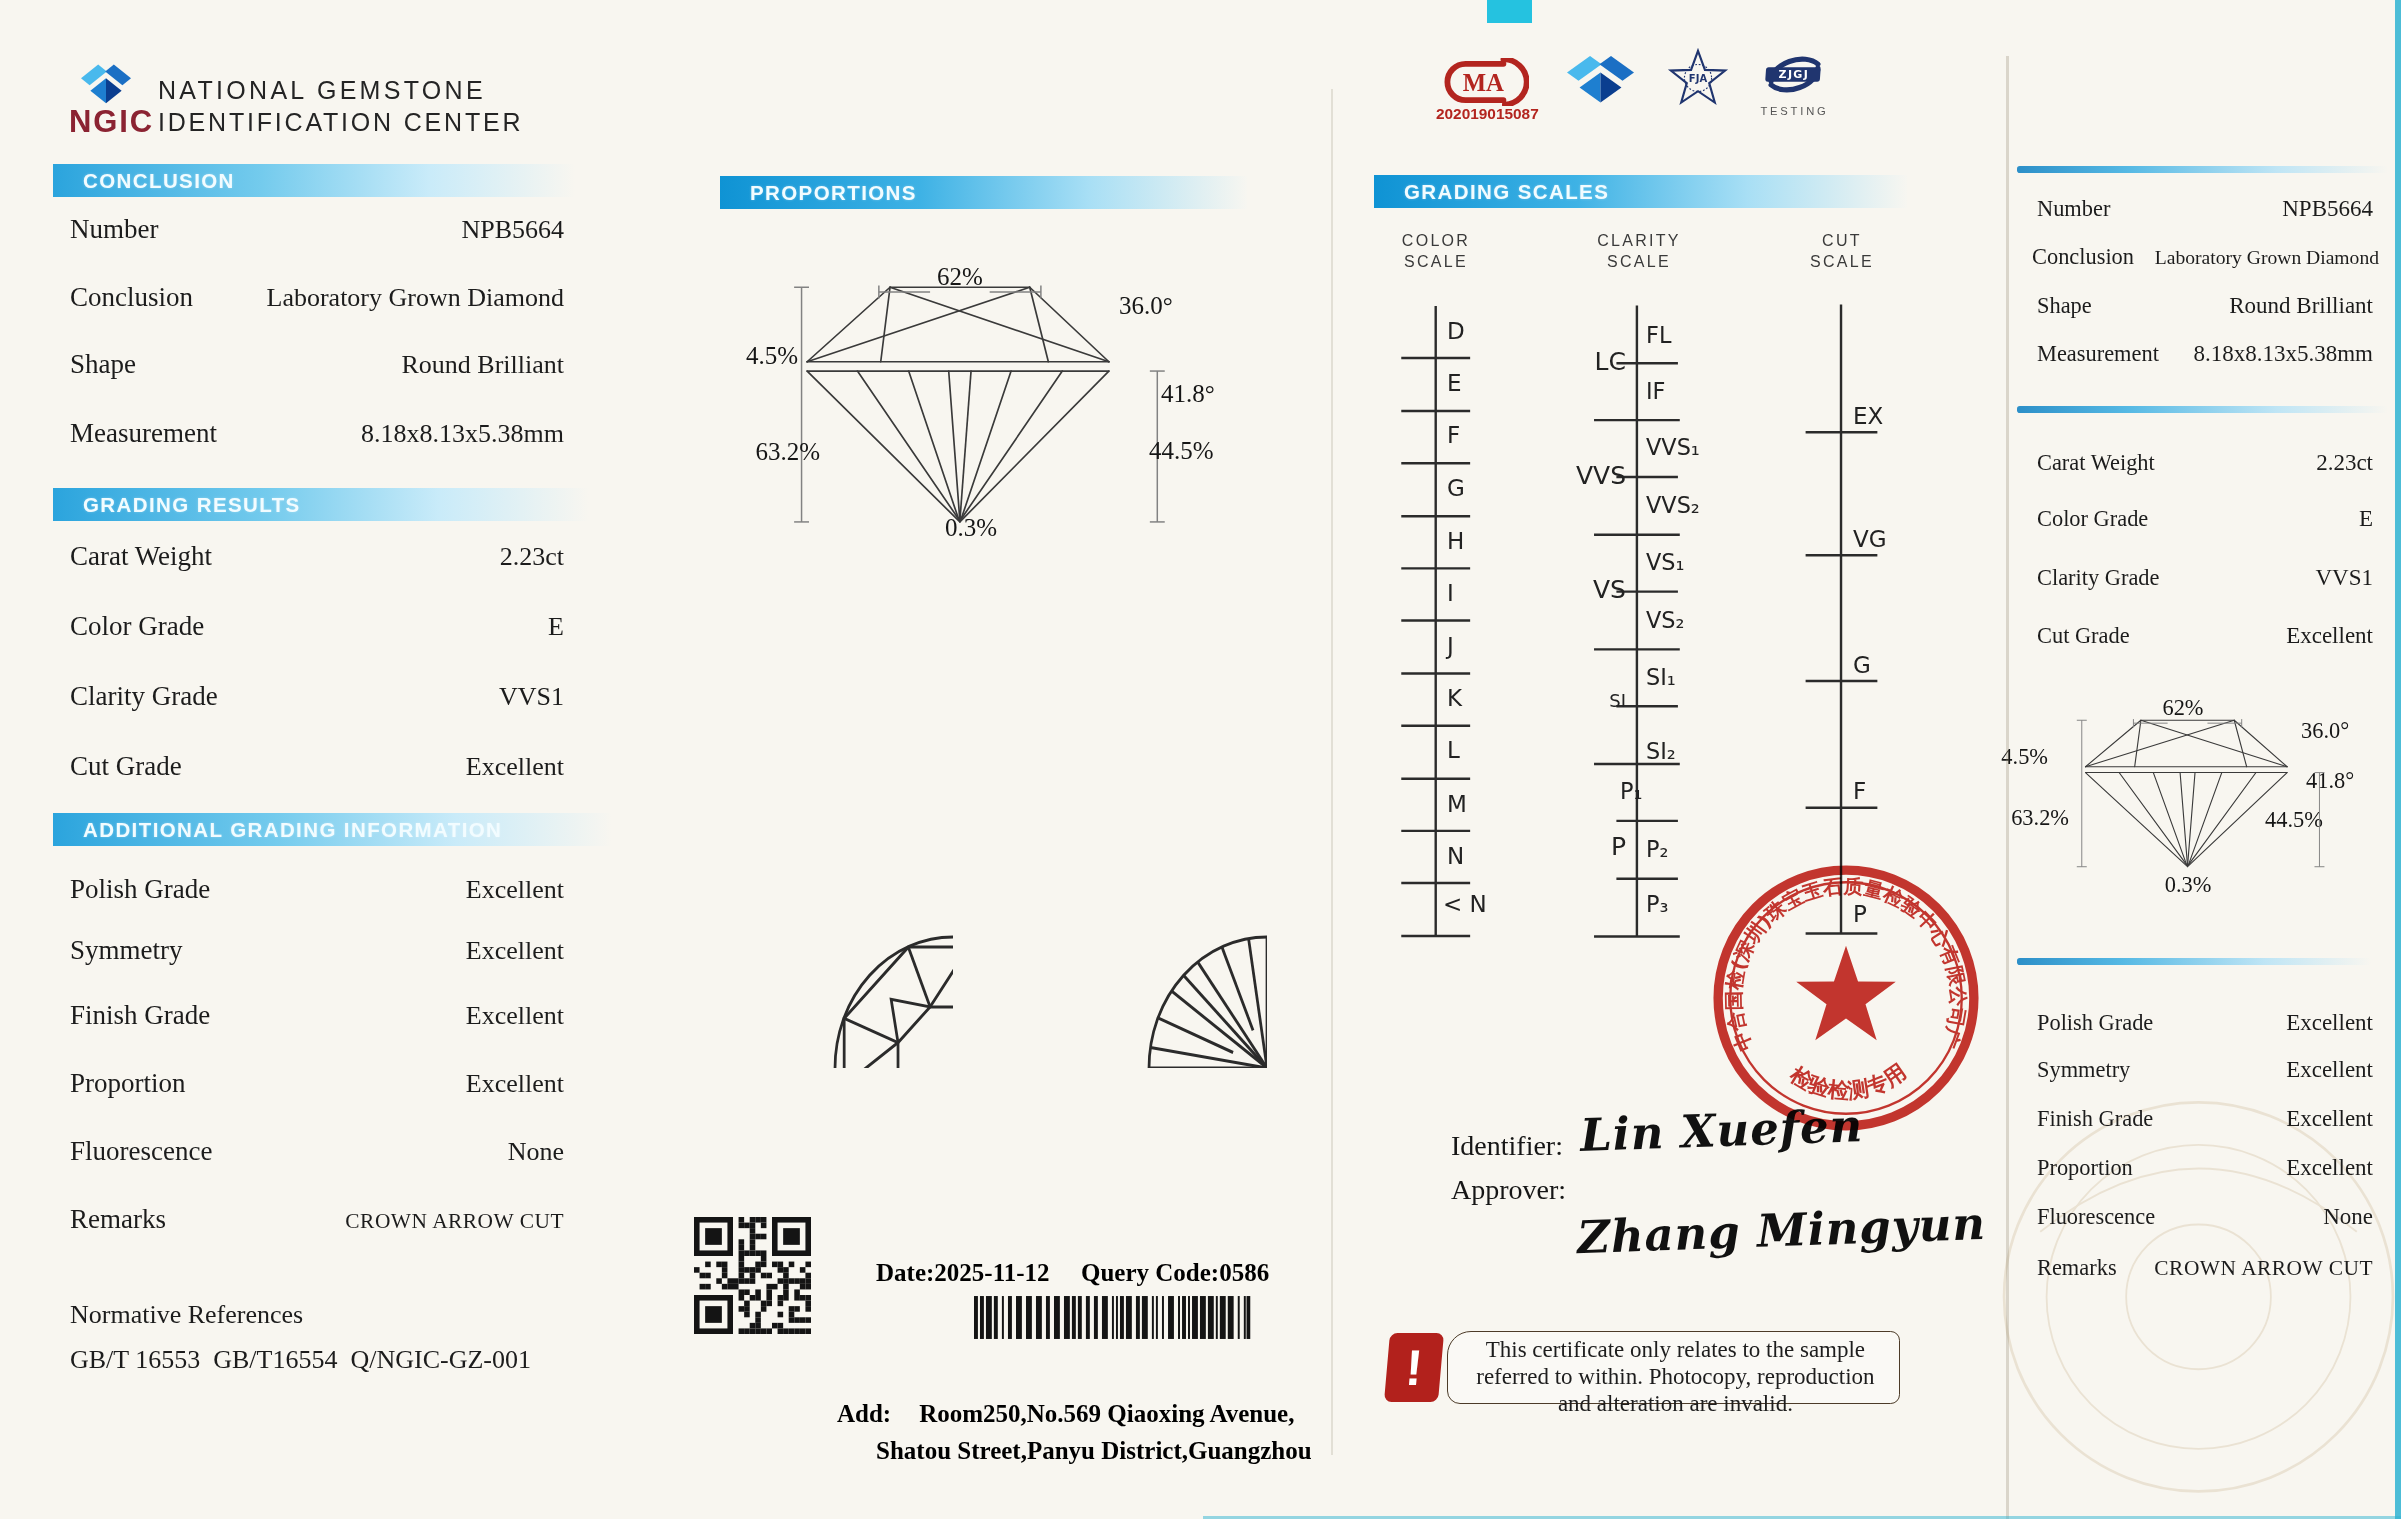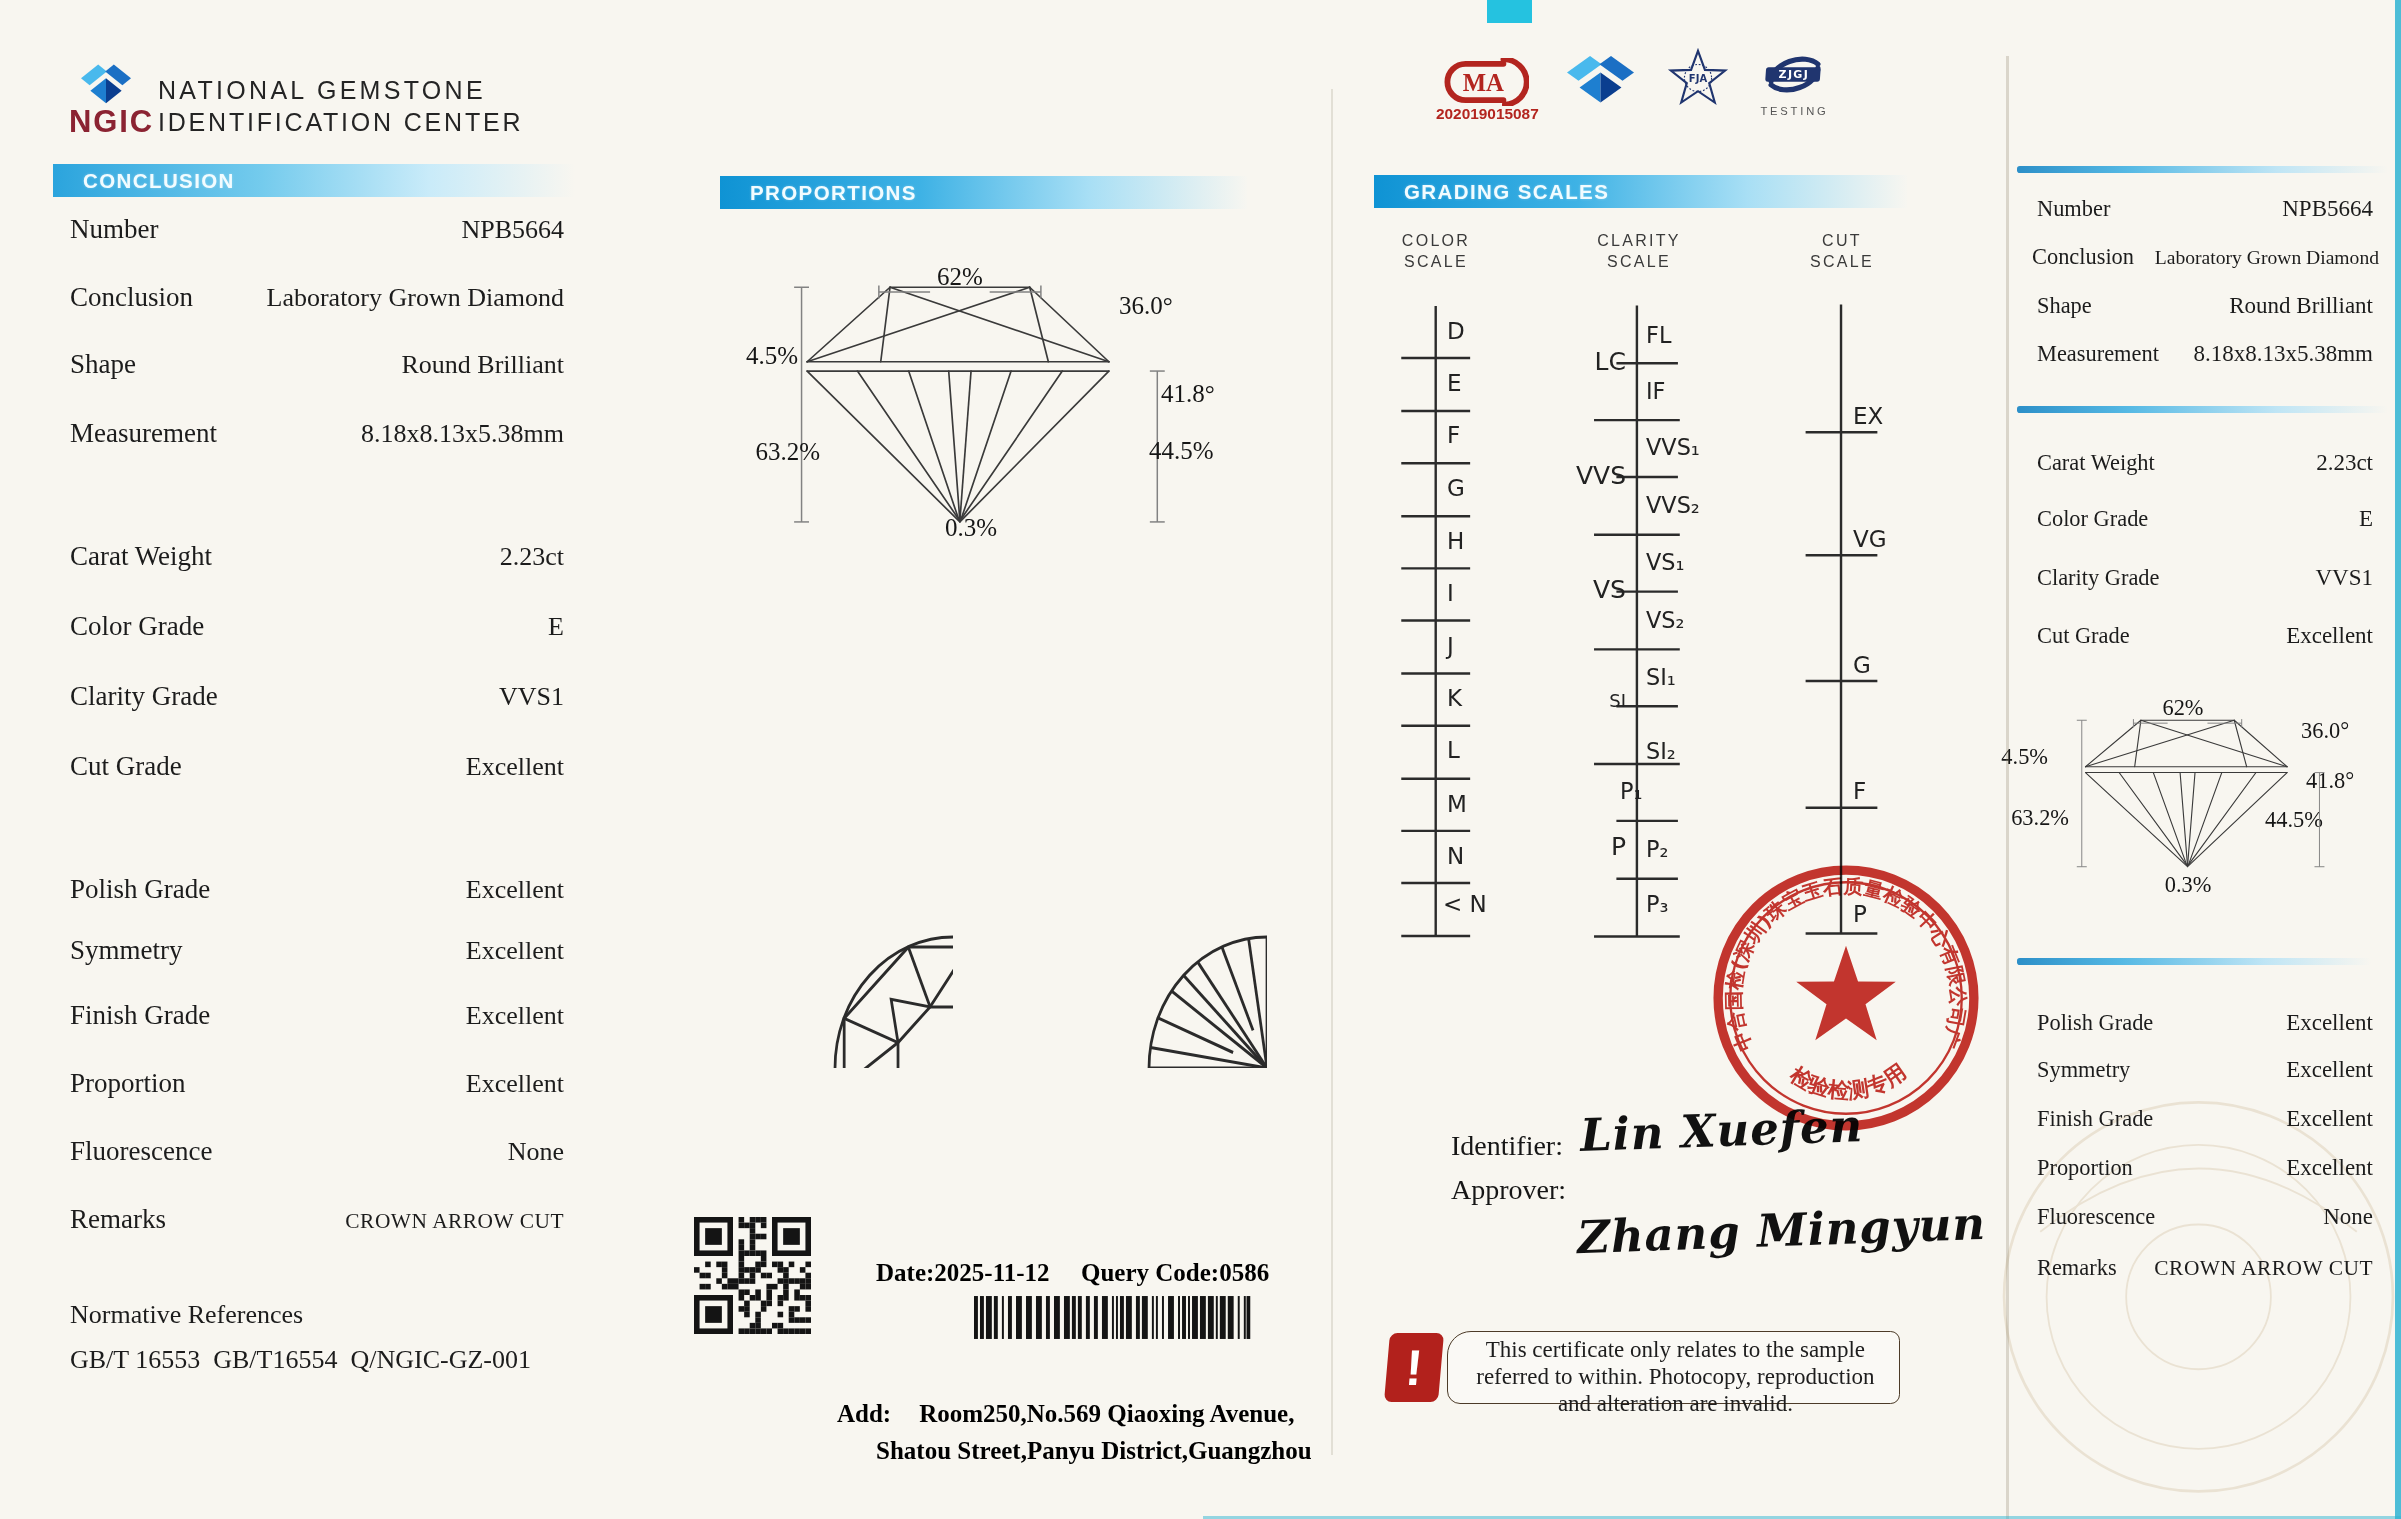--- a/index.html
+++ b/index.html
@@ -187,38 +187,44 @@
   </div>
   <div class="row" style="left:70px;top:349px;width:494px">
     <span class="lbl">Shape</span>
     <span class="val">Round Brilliant</span>
   </div>
   <div class="row" style="left:70px;top:418px;width:494px">
     <span class="lbl">Measurement</span>
     <span class="val">8.18x8.13x5.38mm</span>
   </div>
 
+  <div class="bar bar-left" style="left:53px;top:488px;width:536px">
+    <span>GRADING RESULTS</span>
+  </div>
 
   <div class="row" style="left:70px;top:541px;width:494px">
     <span class="lbl">Carat Weight</span>
     <span class="val">2.23ct</span>
   </div>
   <div class="row" style="left:70px;top:611px;width:494px">
     <span class="lbl">Color Grade</span>
     <span class="val">E</span>
   </div>
   <div class="row" style="left:70px;top:681px;width:494px">
     <span class="lbl">Clarity Grade</span>
     <span class="val">VVS1</span>
   </div>
   <div class="row" style="left:70px;top:751px;width:494px">
     <span class="lbl">Cut Grade</span>
     <span class="val">Excellent</span>
   </div>
 
+  <div class="bar bar-left" style="left:53px;top:813px;width:559px">
+    <span>ADDITIONAL GRADING INFORMATION</span>
+  </div>
 
   <div class="row" style="left:70px;top:874px;width:494px">
     <span class="lbl">Polish Grade</span>
     <span class="val">Excellent</span>
   </div>
   <div class="row" style="left:70px;top:935px;width:494px">
     <span class="lbl">Symmetry</span>
     <span class="val">Excellent</span>
   </div>
   <div class="row" style="left:70px;top:1000px;width:494px">

